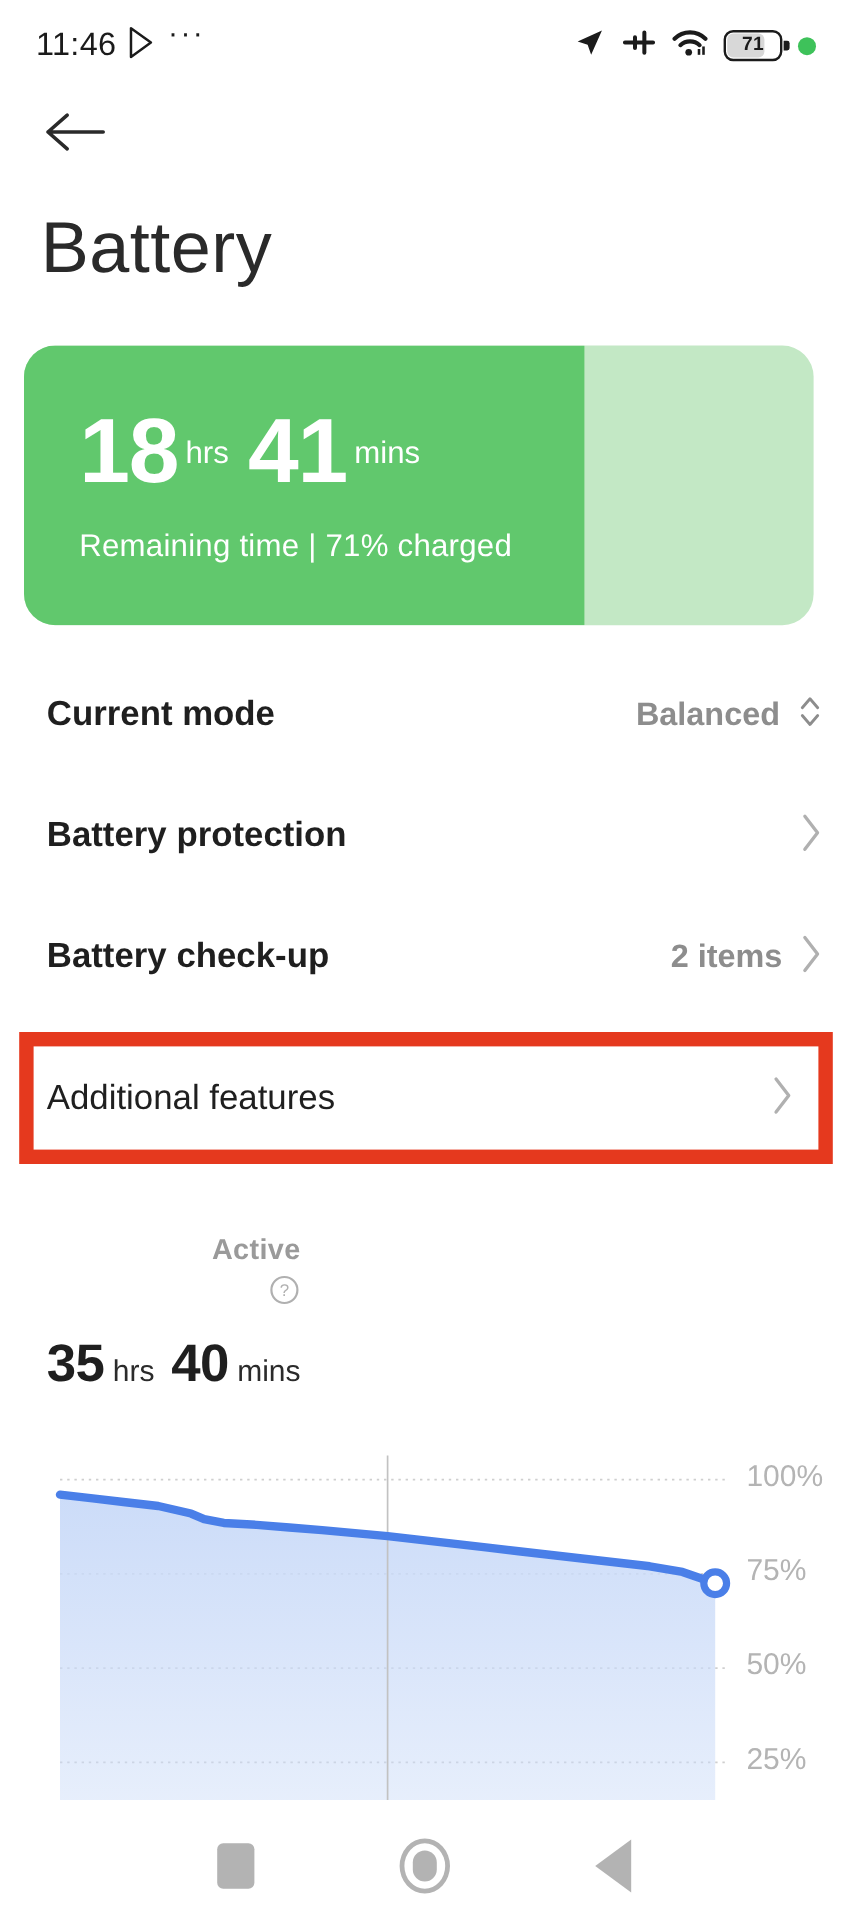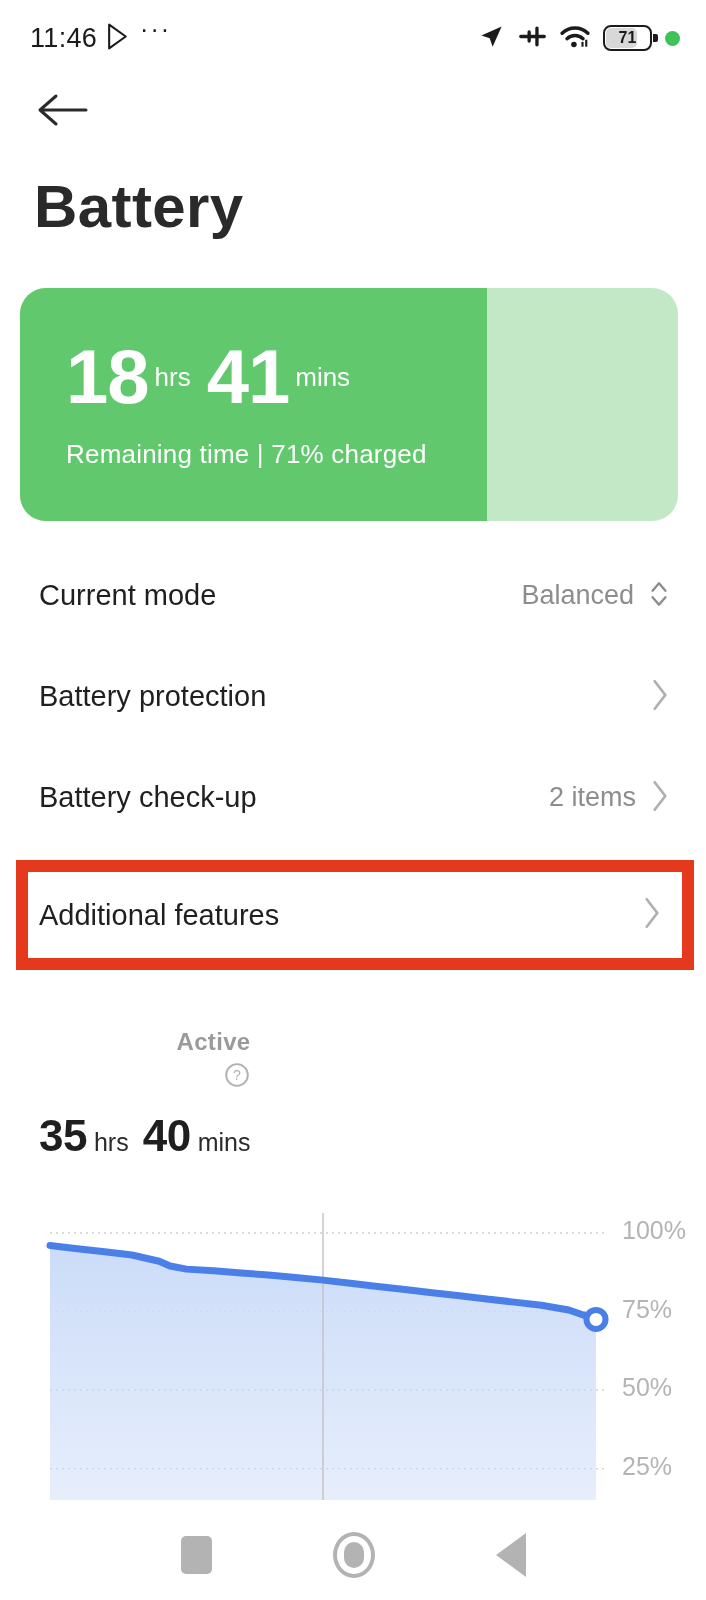--- a/index.html
+++ b/index.html
@@ -37,21 +37,21 @@
   }
   .battery-ic .num{
     position:absolute; inset:0; display:flex; align-items:center; justify-content:center;
     font-size:16px; color:#1b1b1b; font-weight:600; letter-spacing:.2px;
   }
 
   
   .backrow{ position:absolute; top:88px; left:36px; width:70px; height:52px;}
   .page-title{
     position:absolute; top:172px; left:34px;
-    font-size:60px; font-weight:700; color:#2a2a2a; letter-spacing:.4px;
+    font-size:60px; font-weight:400; color:#2a2a2a; letter-spacing:.4px;
     font-family:"Liberation Sans", sans-serif;
   }
 
   
   .bcard{
     position:absolute; left:20px; top:288px; width:658px; height:233px;
     border-radius:26px; overflow:hidden; background:#c3e8c5;
   }
   .bcard .fill{
     position:absolute; left:0; top:0; bottom:0; width:71%;
@@ -64,21 +64,22 @@
   .bigtime{ display:flex; align-items:center; color:#fff; }
   .bigtime .num{ font-size:76px; font-weight:700; letter-spacing:-1px; line-height:1; }
   .bigtime .unit{ font-size:26px; font-weight:400; margin:0 16px 0 6px; }
   .bigtime .unit.last{ margin-right:0; }
   .bsub{ color:#fff; font-size:26px; margin-top:24px; letter-spacing:.2px;}
 
   
   .rows{ position:absolute; left:0; top:545px; width:706px;}
   .row{
     height:101px; display:flex; align-items:center; justify-content:space-between;
-    padding:0 36px 0 39px;
+    padding:0 20px 0 39px;
+    font-weight:bold;
   }
   .row .label{ font-size:29px; color:#1f1f1f; }
   .row .right{ display:flex; align-items:center; gap:14px;}
   .row .value{ font-size:27px; color:#8d8d8d; }
   .chev{ color:#b0b0b0; }
 
   
   .highlight{
     position:absolute; left:16px; top:860px; width:678px; height:110px;
     border:12px solid #e5391e; background:transparent; z-index:5;

